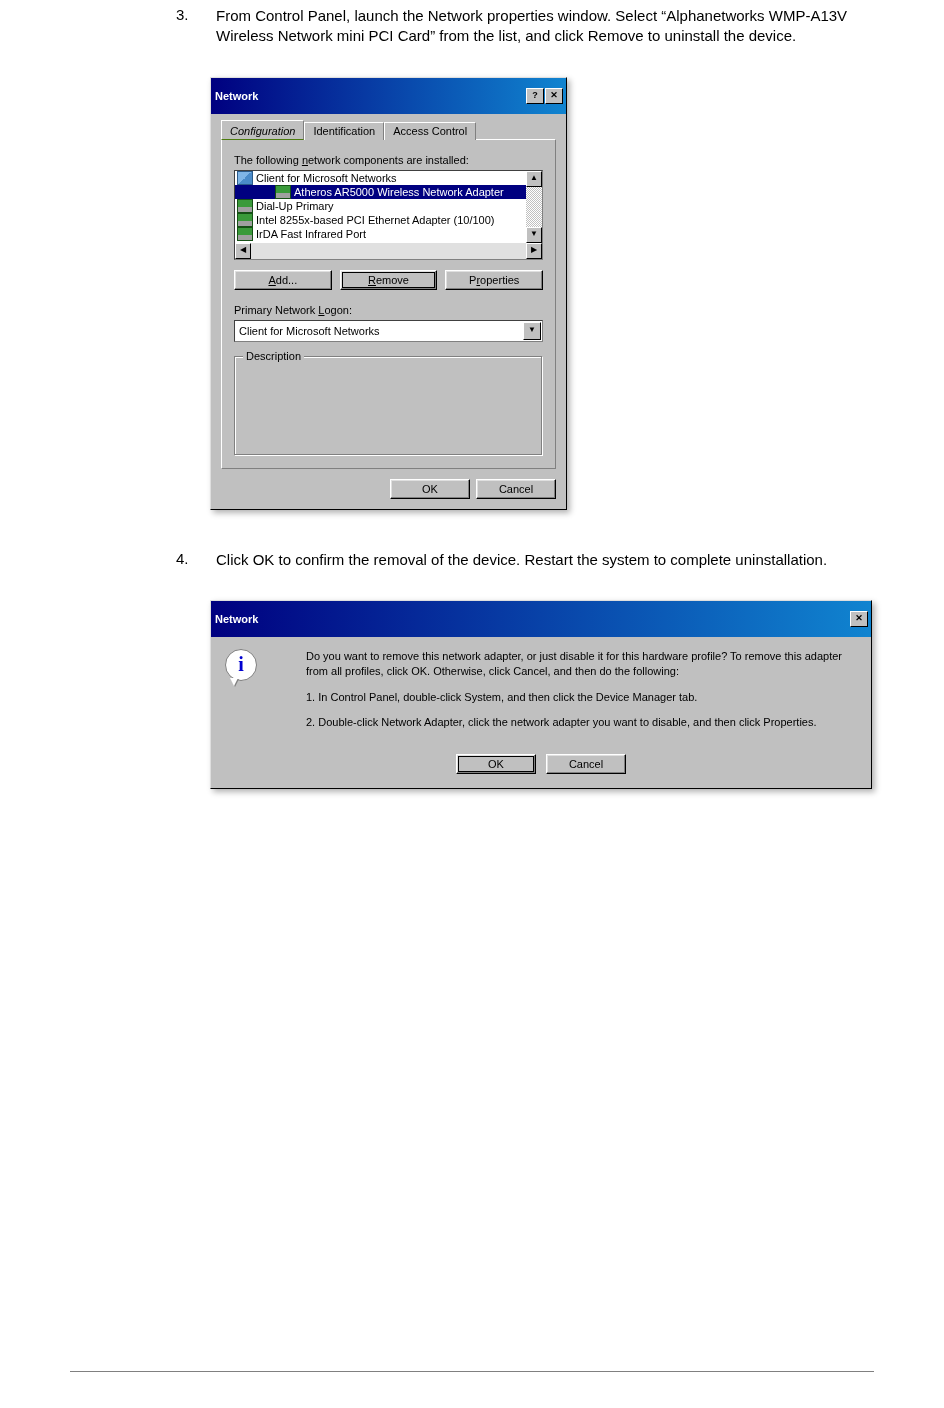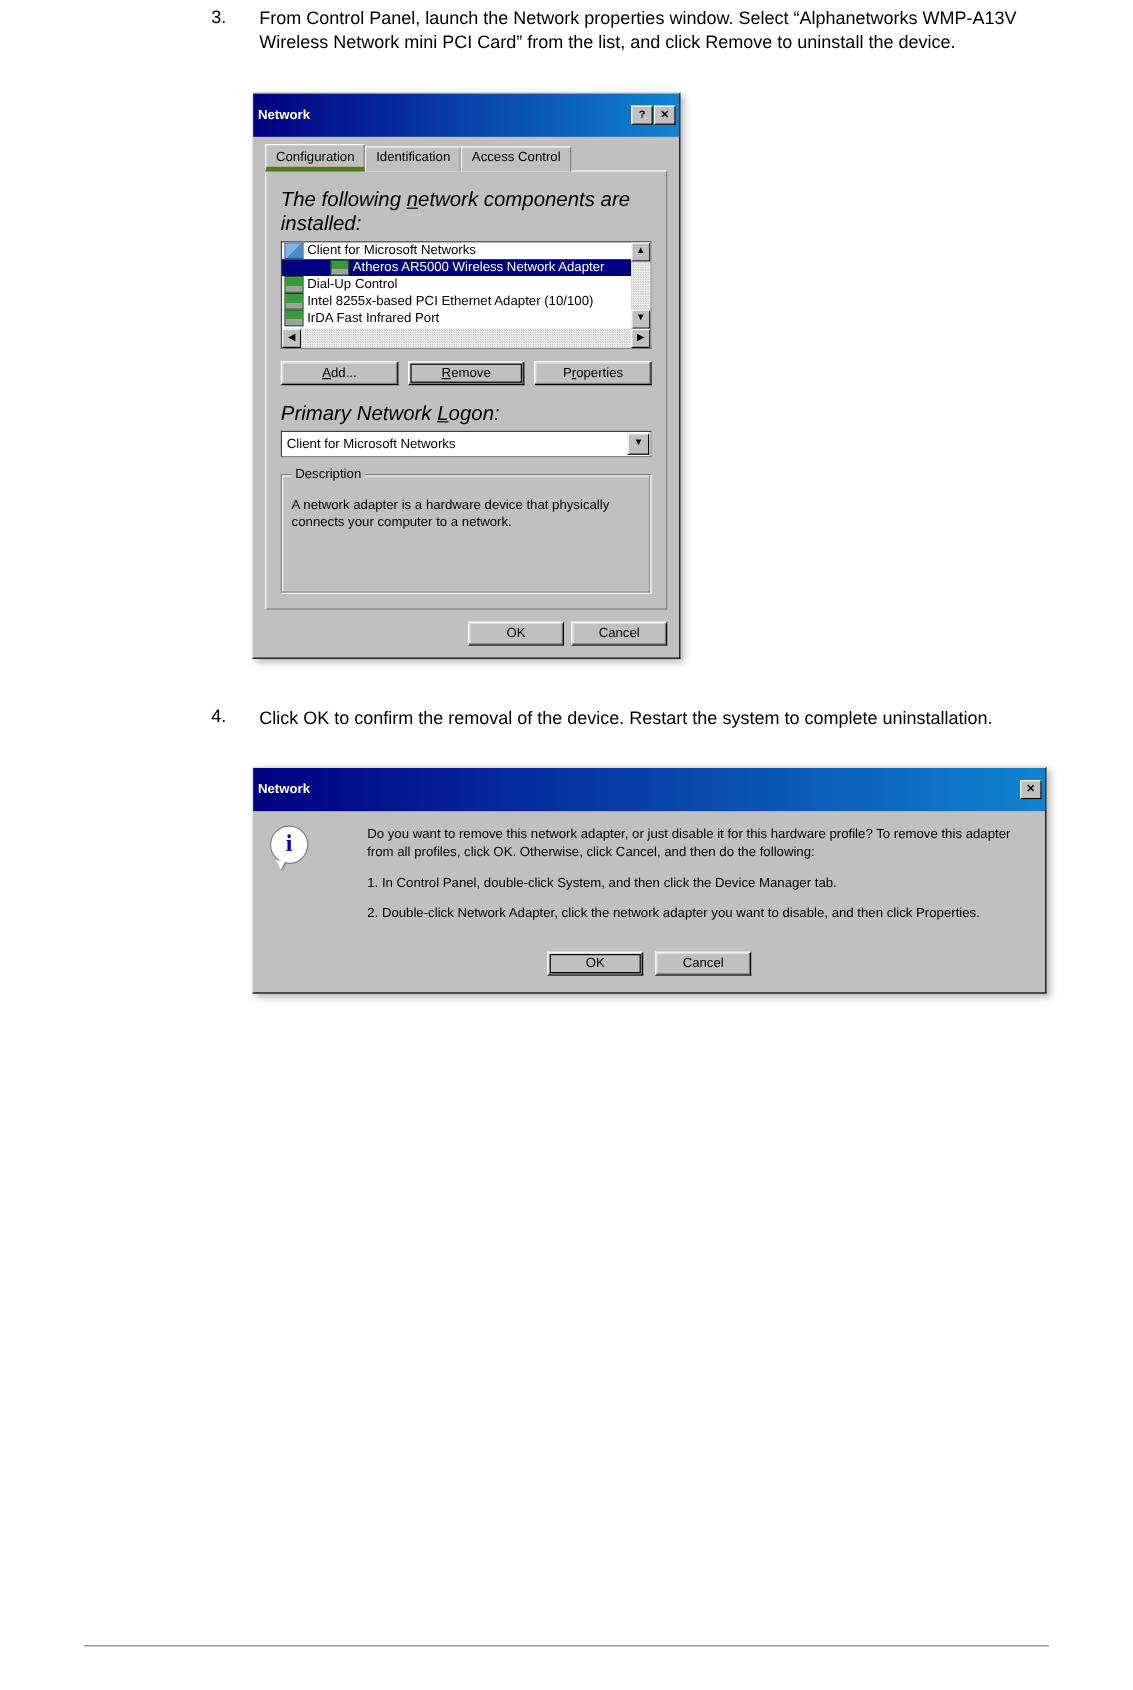--- a/index.html
+++ b/index.html
@@ -85,37 +85,38 @@
     border: 1px solid #808080;
     border-top-color: #fff;
     border-left-color: #fff;
     border-bottom: none;
     padding: 2px 8px;
     font-size: 11px;
     cursor: pointer;
     position: relative;
   }
   .tab.active {
-    border-bottom: 4px solid #4d7c0f;
+    border-bottom: 1px solid #4d7c0f;
     padding-top: 4px;
     margin-top: -2px;
     z-index: 3;
+    font-style: italic;
   }
 
   .tab-panel {
     background: #c0c0c0;
     border: 1px solid #808080;
     border-top-color: #fff;
     border-left-color: #fff;
     padding: 14px 12px 12px 12px;
     position: relative;
     z-index: 1;
   }
 
-  .label { font-size: 17px; margin-bottom: 4px; font-style: italic; }
+  .label { font-size: 11px; margin-bottom: 4px; }
   u { text-decoration: underline; }
 
   .listbox {
     background: #fff;
     border: 1px solid #808080;
     border-top-color: #404040;
     border-left-color: #404040;
     height: 88px;
     position: relative;
     font-size: 11px;
@@ -353,21 +354,21 @@
               <div class="list-item-row">
                 <span class="li-icon client"></span>
                 <span>Client for Microsoft Networks</span>
               </div>
               <div class="list-item-row selected">
                 <span class="li-icon adapter"></span>
                 <span>Atheros AR5000 Wireless Network Adapter</span>
               </div>
               <div class="list-item-row">
                 <span class="li-icon adapter"></span>
-                <span>Dial-Up Control</span>
+                <span>Dial-Up Primary</span>
               </div>
               <div class="list-item-row">
                 <span class="li-icon adapter"></span>
                 <span>Intel 8255x-based PCI Ethernet Adapter (10/100)</span>
               </div>
               <div class="list-item-row">
                 <span class="li-icon adapter"></span>
                 <span>IrDA Fast Infrared Port</span>
               </div>
             </div>
@@ -393,21 +394,20 @@
             <span>Primary Network </span><u>L</u><span>ogon:</span>
           </div>
           <div class="dropdown">
             <span>Client for Microsoft Networks</span>
             <div class="dropdown-btn">▼</div>
           </div>
 
 
           <div class="groupbox">
             <div class="groupbox-legend">Description</div>
-            <div style="line-height:1.3">A network adapter is a hardware device that physically connects your computer to a network.</div>
           </div>
 
         </div>
 
         <div class="dlg-footer">
           <div class="win-btn">OK</div>
           <div class="win-btn">Cancel</div>
         </div>
       </div>
     </div>

